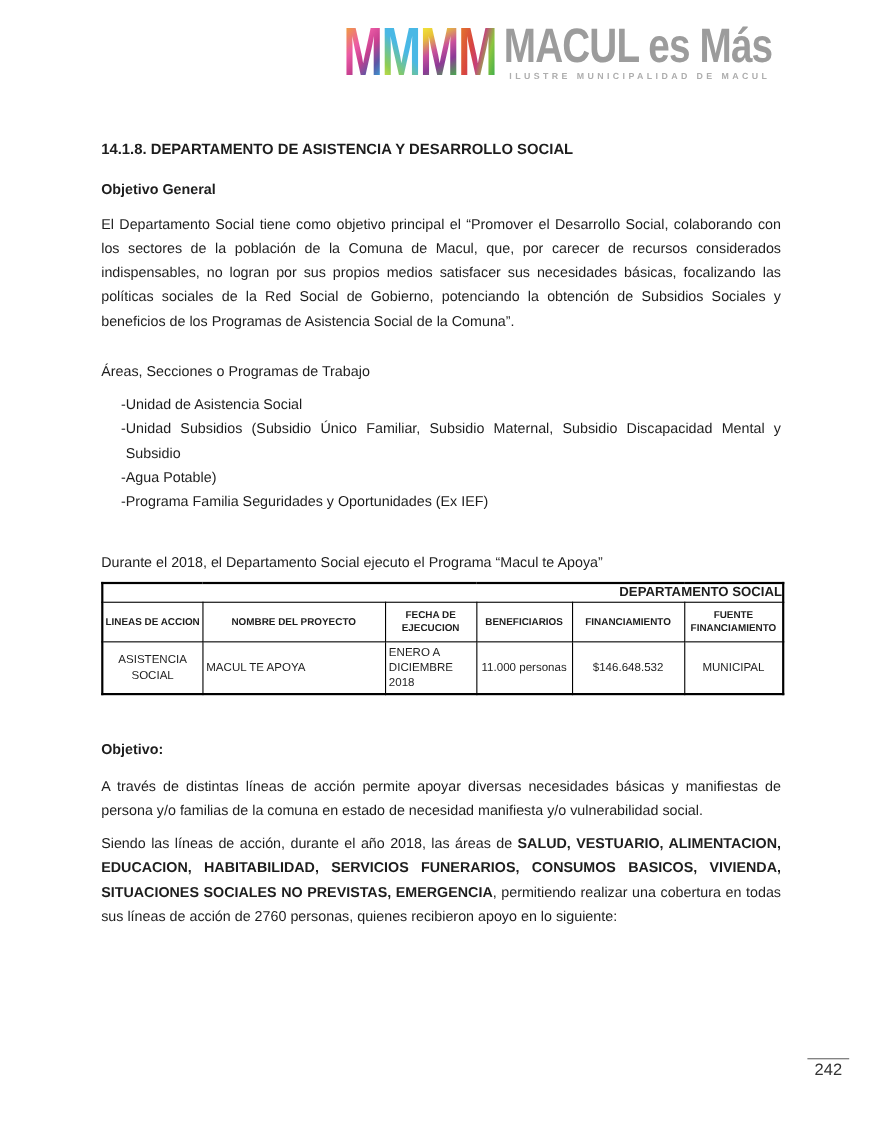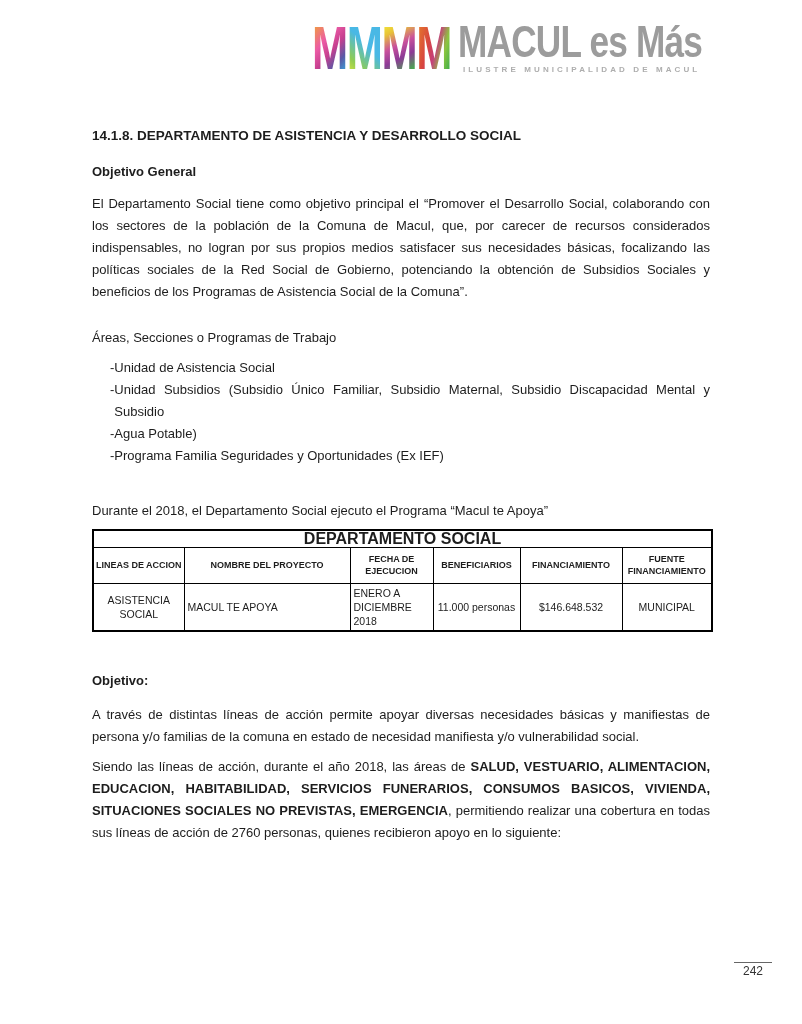--- a/index.html
+++ b/index.html
@@ -63,39 +63,39 @@
   .para-lineas { text-align:justify; margin-top:8px; }
   .para-lineas b { font-weight:bold; }
 
   
   table.dep {
     border-collapse:collapse; margin-top:7px; width:619px;
     table-layout:fixed; border:2px solid #000;
   }
   table.dep td, table.dep th { border:1.5px solid #000; }
   .t-title {
-    font-weight:bold; font-size:16px; text-align:center;
+    font-weight:bold; font-size:12px; text-align:right;
     height:17px; line-height:15px;
   }
   th.t-head {
     font-weight:bold; font-size:9px; text-align:center;
     height:36px; line-height:12px; padding:2px 1px;
   }
   tr.t-row td { font-size:10.5px; height:47px; line-height:14px; padding:2px 3px; }
   .c-center { text-align:center; }
   .c-left { text-align:left; }
 
   
   .footer-rule {
     position:absolute; top:962px; right:30px; width:38px;
     border-top:1px solid #666; height:0;
   }
   .footer-page {
     position:absolute; top:964px; right:30px; width:38px;
-    text-align:center; font-size:12px; color:#333;
+    text-align:center; font-size:15px; color:#333;
   }
 </style>
 </head>
 <body>
 
 <div class="page">
 
   <div class="logo">
     <div class="m-block">
       <span class="m1">M</span>

